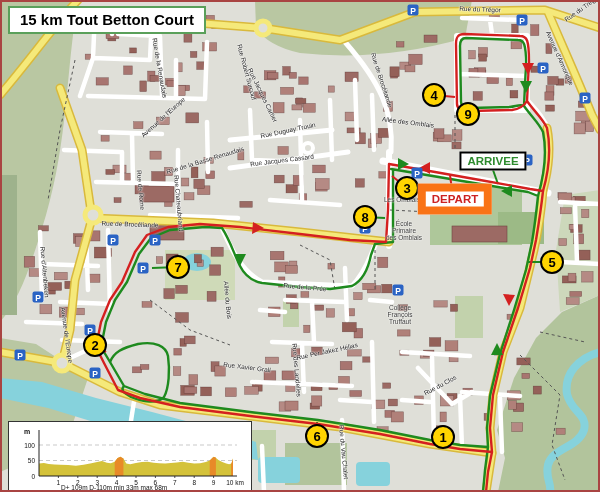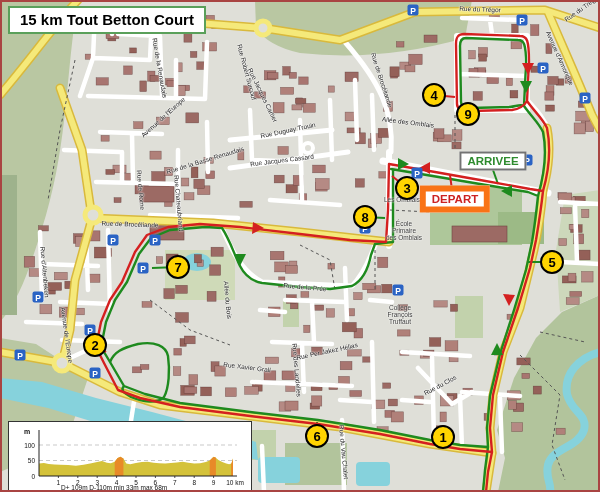--- a/index.html
+++ b/index.html
@@ -16,22 +16,22 @@
     border:2.5px solid #000;box-sizing:border-box;transform:translate(-50%,-50%);
     display:flex;align-items:center;justify-content:center;z-index:20;}
   .wp-label{font-weight:bold;font-size:13px;color:#000;}
   .parking{position:absolute;width:11px;height:11px;background:#2a63c4;border-radius:2px;
     color:#fff;font-size:8.5px;font-weight:bold;display:flex;align-items:center;justify-content:center;
     transform:translate(-50%,-50%);z-index:12;}
   #title-box{position:absolute;left:8px;top:6px;background:#fff;border:2px solid #5aa05a;
     padding:3px 10px 4px 10px;font-size:15px;font-weight:bold;color:#000;z-index:40;white-space:nowrap;}
   .route-box{position:absolute;background:#fff;font-weight:bold;font-size:11.5px;
     padding:1px 6px 2px 6px;transform:translate(-50%,-50%);z-index:30;white-space:nowrap;}
-  #arrivee-box{border:2px solid #737373;color:#2e8b2e;}
-  #depart-box{border:6px solid #f97316;color:#cc2222;}
+  #arrivee-box{border:2px solid #000000;color:#2e8b2e;}
+  #depart-box{border:8px solid #f97316;color:#cc2222;}
   #chart-box{position:absolute;left:8px;top:421px;width:242px;height:70px;background:#fff;
     border:1px solid #333;z-index:45;}
 </style>
 </head>
 <body>
 
 <svg id="map-svg" width="600" height="492" viewBox="0 0 600 492">
 
   <g>
     <rect x="0" y="0" width="600" height="492" fill="#dfdfd8"></rect>

